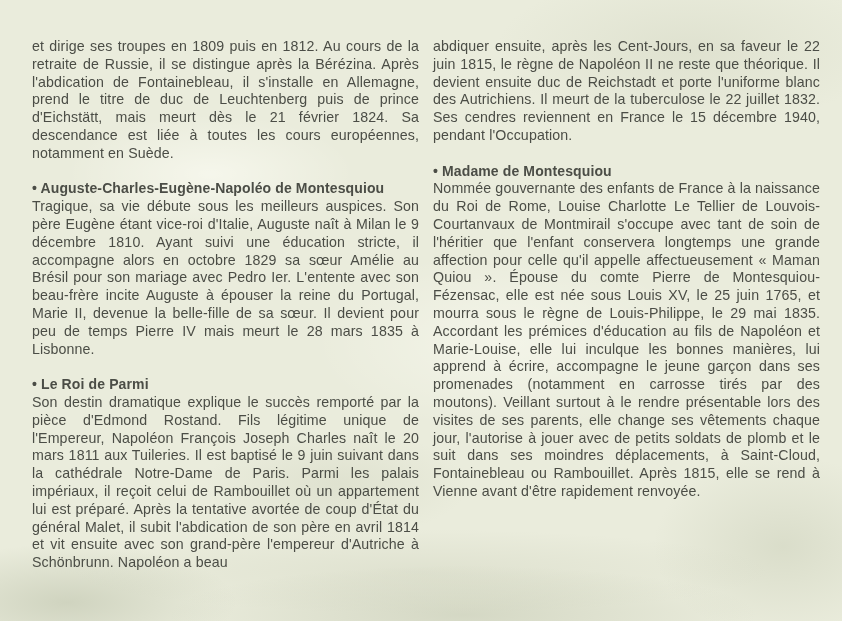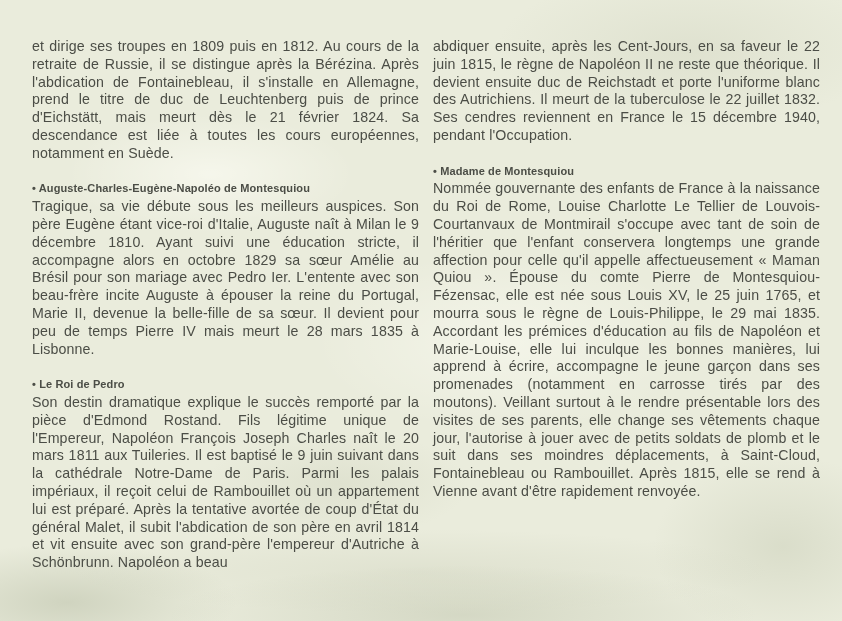--- a/index.html
+++ b/index.html
@@ -37,33 +37,33 @@
     flex: 1 1 0;
     min-width: 0;
   }
   .para {
     margin: 0;
   }
   .heading {
     margin: 17.8px 0 0 0;
     font-weight: bold;
     text-align: left;
-    font-size: 11px;
+    font-size: 14px;
     line-height: 17.8px;
   }
 </style>
 </head>
 <body>
 
 <div class="page">
   <div class="col">
     <p class="para">et dirige ses troupes en 1809 puis en 1812. Au cours de la retraite de Russie, il se distingue après la Bérézina. Après l'abdication de Fontainebleau, il s'installe en Allemagne, prend le titre de duc de Leuchtenberg puis de prince d'Eichstätt, mais meurt dès le 21 février 1824. Sa descendance est liée à toutes les cours européennes, notamment en Suède.</p>
     <h3 class="heading">• Auguste-Charles-Eugène-Napoléo de Montesquiou</h3>
     <p class="para">Tragique, sa vie débute sous les meilleurs auspices. Son père Eugène étant vice-roi d'Italie, Auguste naît à Milan le 9 décembre 1810. Ayant suivi une éducation stricte, il accompagne alors en octobre 1829 sa sœur Amélie au Brésil pour son mariage avec Pedro Ier. L'entente avec son beau-frère incite Auguste à épouser la reine du Portugal, Marie II, devenue la belle-fille de sa sœur. Il devient pour peu de temps Pierre IV mais meurt le 28 mars 1835 à Lisbonne.</p>
-    <h3 class="heading">• Le Roi de Pedro</h3>
+    <h3 class="heading">• Le Roi de Parmi</h3>
     <p class="para">Son destin dramatique explique le succès remporté par la pièce d'Edmond Rostand. Fils légitime unique de l'Empereur, Napoléon François Joseph Charles naît le 20 mars 1811 aux Tuileries. Il est baptisé le 9 juin suivant dans la cathédrale Notre-Dame de Paris. Parmi les palais impériaux, il reçoit celui de Rambouillet où un appartement lui est préparé. Après la tentative avortée de coup d'État du général Malet, il subit l'abdication de son père en avril 1814 et vit ensuite avec son grand-père l'empereur d'Autriche à Schönbrunn. Napoléon a beau</p>
   </div>
   <div class="col">
     <p class="para">abdiquer ensuite, après les Cent-Jours, en sa faveur le 22 juin 1815, le règne de Napoléon II ne reste que théorique. Il devient ensuite duc de Reichstadt et porte l'uniforme blanc des Autrichiens. Il meurt de la tuberculose le 22 juillet 1832. Ses cendres reviennent en France le 15 décembre 1940, pendant l'Occupation.</p>
     <h3 class="heading">• Madame de Montesquiou</h3>
     <p class="para">Nommée gouvernante des enfants de France à la naissance du Roi de Rome, Louise Charlotte Le Tellier de Louvois-Courtanvaux de Montmirail s'occupe avec tant de soin de l'héritier que l'enfant conservera longtemps une grande affection pour celle qu'il appelle affectueusement « Maman Quiou ». Épouse du comte Pierre de Montesquiou-Fézensac, elle est née sous Louis XV, le 25 juin 1765, et mourra sous le règne de Louis-Philippe, le 29 mai 1835. Accordant les prémices d'éducation au fils de Napoléon et Marie-Louise, elle lui inculque les bonnes manières, lui apprend à écrire, accompagne le jeune garçon dans ses promenades (notamment en carrosse tirés par des moutons). Veillant surtout à le rendre présentable lors des visites de ses parents, elle change ses vêtements chaque jour, l'autorise à jouer avec de petits soldats de plomb et le suit dans ses moindres déplacements, à Saint-Cloud, Fontainebleau ou Rambouillet. Après 1815, elle se rend à Vienne avant d'être rapidement renvoyée.</p>
   </div>
 </div>
 
 </body></html>

